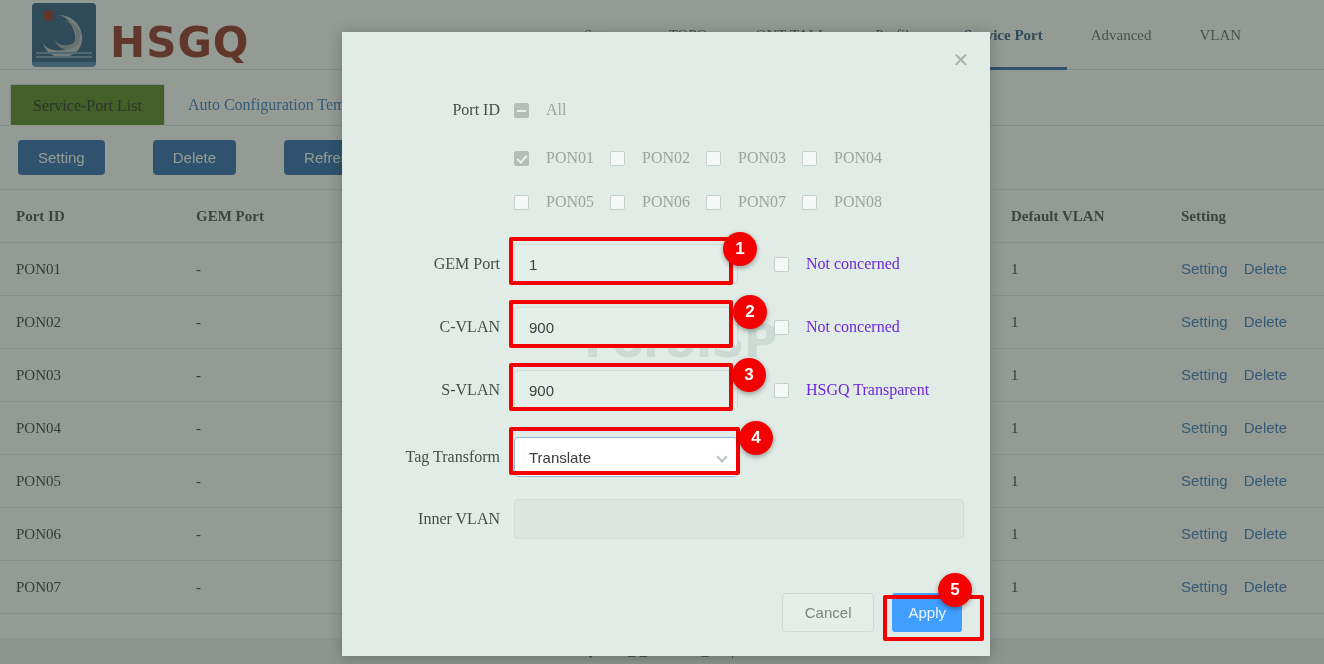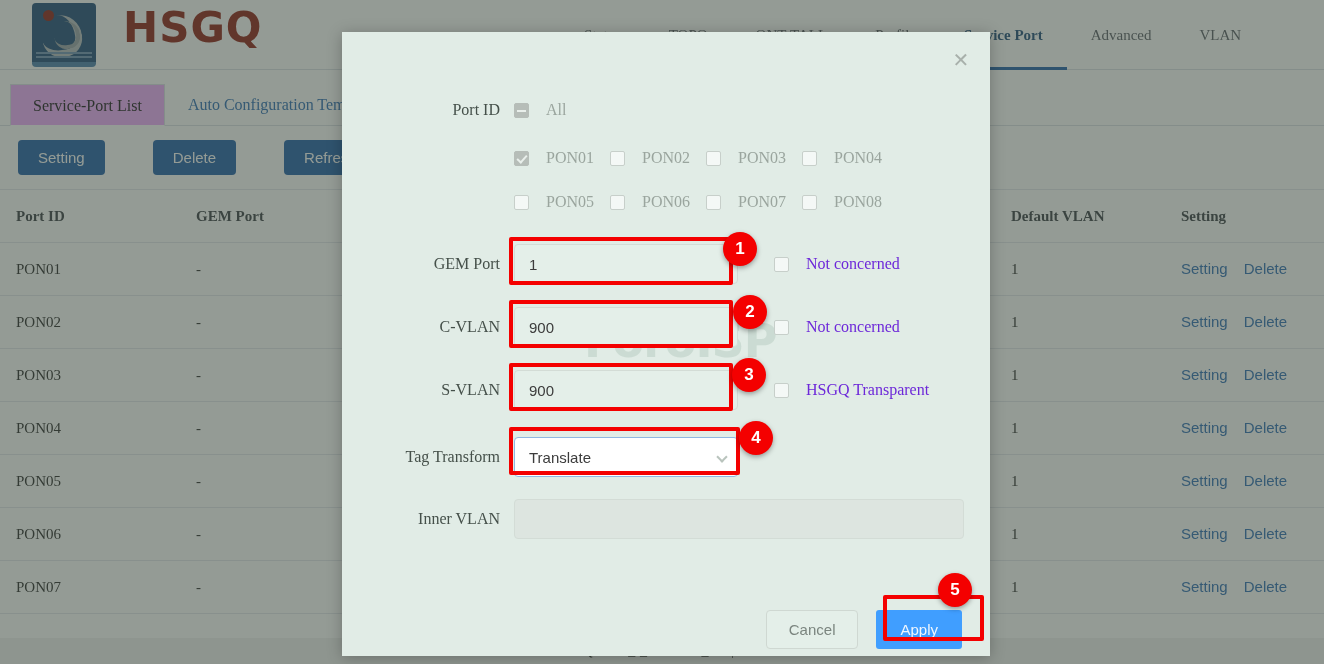--- a/index.html
+++ b/index.html
@@ -17,21 +17,21 @@
   }
 
   
   .header {
     position: relative;
     height: 70px;
     background: #ffffff;
     border-bottom: 1px solid #dcdfe6;
     display: flex; align-items: center;
   }
-  .logo-wrap { display: flex; align-items: flex-start; padding-left: 32px; gap: 13px; }
+  .logo-wrap { display: flex; align-items: flex-end; padding-left: 32px; }
   .logo-mark {
     width: 64px; height: 64px; border-radius: 4px;
     background: #1f4d7a;
     position: relative; overflow: hidden;
     border-bottom: 5px solid #4a7fae;
   }
   .logo-mark .dot {
     position: absolute; left: 11px; top: 7px;
     width: 11px; height: 11px; border-radius: 50%;
     background: #8f2015;
@@ -95,21 +95,21 @@
   .tab {
     height: 42px; line-height: 42px;
     padding: 0 22px;
     font-size: 16px; color: #2f6fb5;
     border: 1px solid transparent;
   }
   .tab.active {
     color: #1b1b1b;
     border: 1px solid #dcdfe6;
     border-bottom-color: #ffffff;
-    background: #f0abfc;
+    background: #4d7c0f;
     margin-bottom: -1px;
   }
 
   
   .actions { display: flex; gap: 48px; padding: 14px 0 14px 18px; }
   .btn-primary {
     background: #1f5fa8; color: #ffffff;
     border: none; border-radius: 4px;
     font-family: "Liberation Sans", sans-serif;
     font-size: 15px;
@@ -263,34 +263,34 @@
     position: absolute; left: 242px; top: 282px;
     font-family: "DejaVu Sans", sans-serif;
     font-weight: bold; font-size: 46px;
     color: rgba(185,205,195,0.55);
     letter-spacing: -1px;
     pointer-events: none;
   }
 
   
   .modal-footer {
-    position: absolute; right: 28px; bottom: 7px;
+    position: absolute; right: 28px; bottom: 24px;
     display: flex; align-items: center; gap: 18px;
   }
   .btn-cancel {
     background: #e4efe9; color: #7b857f;
     border: 1px solid #cfd8d2; border-radius: 4px;
     font-family: "Liberation Sans", sans-serif; font-size: 15px;
     padding: 10px 22px;
   }
   .btn-apply {
     background: #409eff; color: #eef6ff;
     border: none; border-radius: 3px;
     font-family: "Liberation Sans", sans-serif; font-size: 15px;
-    padding: 11px 24px;
+    padding: 11px 16px;
   }
 </style>
 </head>
 <body>
 
 <div id="page">
 
   <div class="header">
     <div class="logo-wrap">
       <div class="logo-mark">

